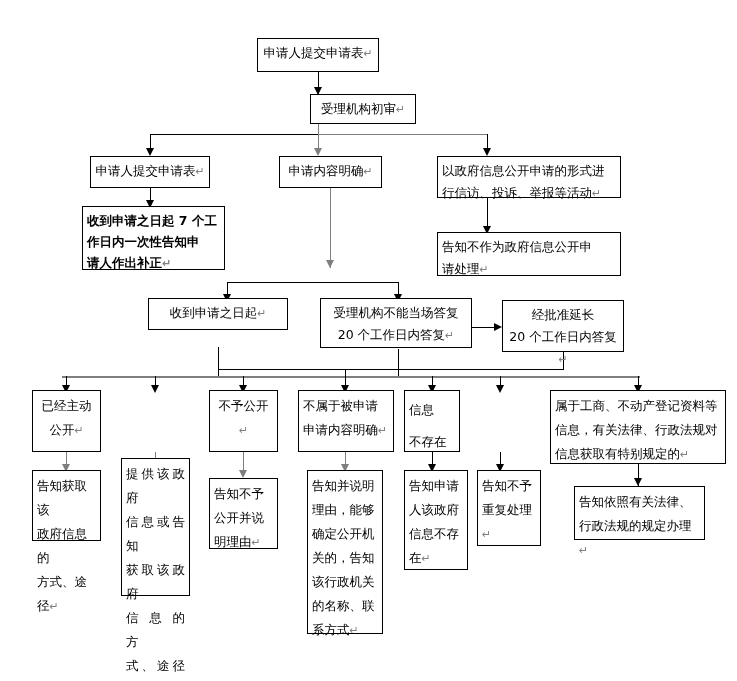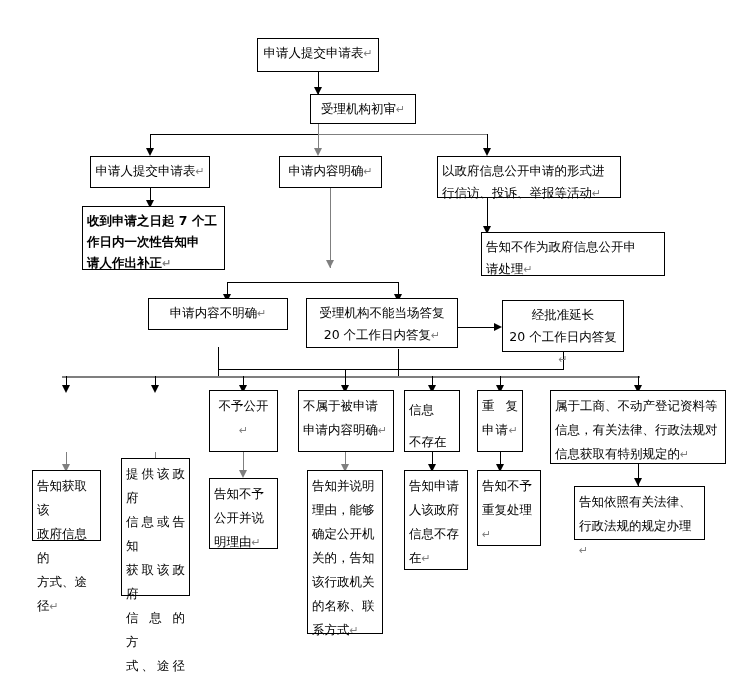--- a/index.html
+++ b/index.html
@@ -146,43 +146,43 @@
 
   <div class="node" style="left:279px; top:156px; width:103px; height:32px;"><span>申请内容明确</span><span class="pilcrow">↵</span></div>
 
   <div class="node lefty" style="left:437px; top:156px; width:184px; height:42px;"><span>以政府信息公开申请的形式进
 行信访、投诉、举报等活动</span><span class="pilcrow">↵</span></div>
 
   <div class="node lefty" style="left:82px; top:206px; width:143px; height:64px; line-height:21px;font-weight:bold;"><span>收到申请之日起 7 个工
 作日内一次性告知申
 请人作出补正</span><span class="pilcrow">↵</span></div>
 
-  <div class="node lefty" style="left:437px; top:232px; width:184px; height:44px;margin-left:44px;"><span>告知不作为政府信息公开申
+  <div class="node lefty" style="left:437px; top:232px; width:184px; height:44px;"><span>告知不作为政府信息公开申
 请处理</span><span class="pilcrow">↵</span></div>
 
-  <div class="node" style="left:148px; top:298px; width:140px; height:32px;"><span>申请内容不明确</span><span class="pilcrow">↵</span></div>
-
-  <div class="node" style="left:306px; top:298px; width:152px; height:50px;"><span>受理机构不能当场答复
+  <div class="node" style="left:148px; top:298px; width:140px; height:32px;"><span>收到申请之日起</span><span class="pilcrow">↵</span></div>
+
+  <div class="node" style="left:320px; top:298px; width:152px; height:50px;"><span>受理机构不能当场答复
 20 个工作日内答复</span><span class="pilcrow">↵</span></div>
 
   <div class="node" style="left:502px; top:300px; width:122px; height:52px;"><span>经批准延长
 20 个工作日内答复</span><span class="pilcrow">↵</span></div>
 
+  <div class="node" style="left:32px; top:390px; width:69px; height:62px; line-height:24px;"><span>已经主动
+公开</span><span class="pilcrow">↵</span></div>
 
 
   <div class="node" style="left:209px; top:390px; width:69px; height:62px; line-height:24px;"><span>不予公开</span><span class="pilcrow">↵</span></div>
 
   <div class="node lefty" style="left:298px; top:390px; width:96px; height:62px; line-height:24px;"><span>不属于被申请
 申请内容明确</span><span class="pilcrow">↵</span></div>
 
   <div class="node lefty" style="left:404px; top:390px; width:56px; height:62px; line-height:32px;"><span>信息
 不存在</span><span class="pilcrow">↵</span></div>
 
-  <div class="node justify" style="left:477px; top:390px; width:46px; height:62px; line-height:24px;"><span>重  复
-申请</span><span class="pilcrow">↵</span></div>
 
   <div class="node lefty" style="left:550px; top:390px; width:176px; height:74px; line-height:24px;"><span>属于工商、不动产登记资料等
 信息，有关法律、行政法规对
 信息获取有特别规定的</span><span class="pilcrow">↵</span></div>
 
   <div class="node lefty" style="left:32px; top:470px; width:69px; height:71px; line-height:24px;"><span>告知获取该
 政府信息的
 方式、途径</span><span class="pilcrow">↵</span></div>
 
   <div class="node justify" style="left:121px; top:458px; width:69px; height:138px; line-height:24px;"><span>提供该政府

